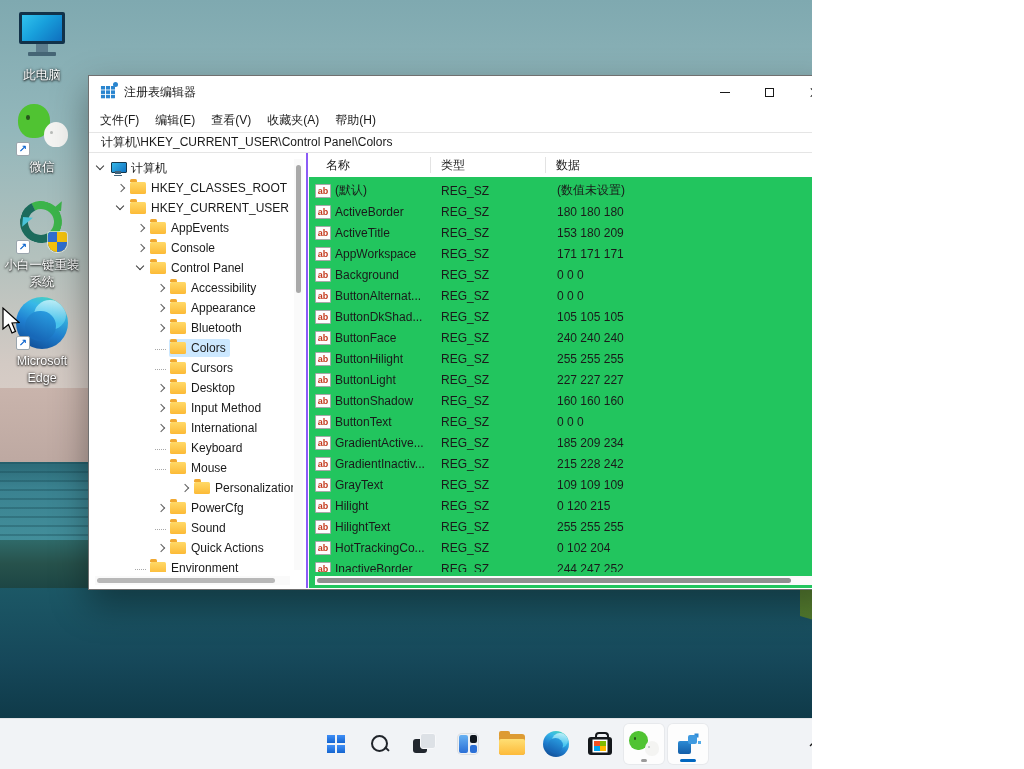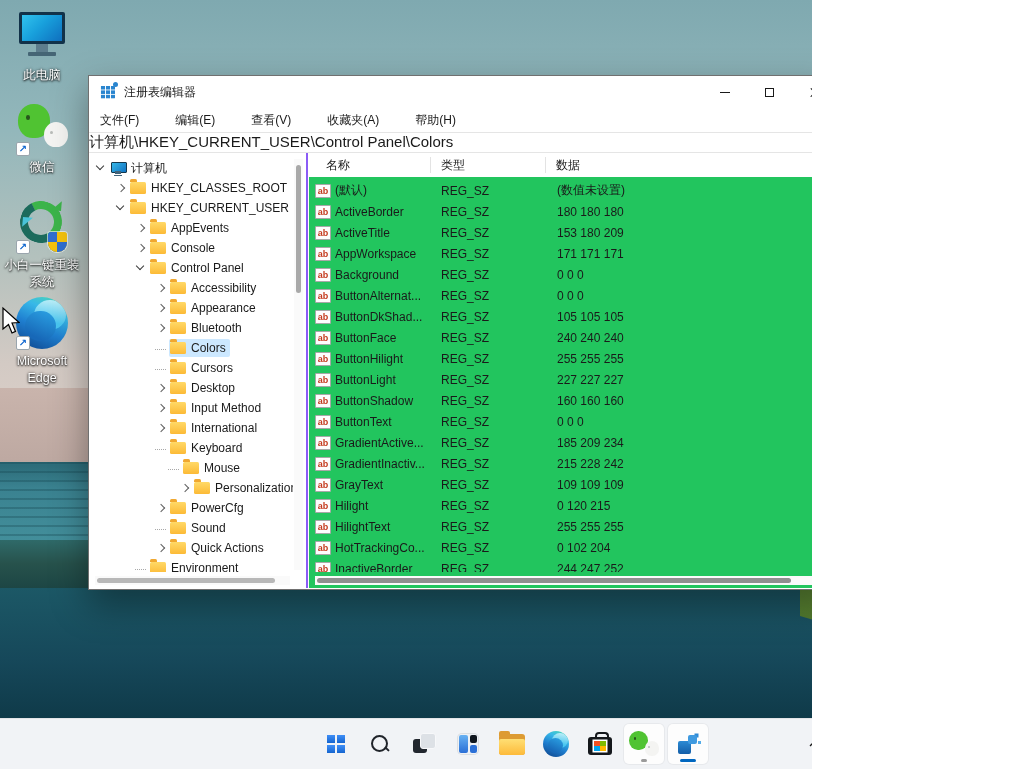--- a/index.html
+++ b/index.html
@@ -78,24 +78,24 @@
     background-size:5px 4.4px; border-radius:1px; position:relative; }
   .reg-ico::after { content:""; position:absolute; right:-3px; top:-4px; width:5px; height:5px; border-radius:50%; background:#2a85cf; }
   .title-text { margin-left:9px; font-size:12px; }
   .ctls { margin-left:auto; display:flex; height:100%; }
   .ctl { width:45px; height:100%; display:flex; align-items:center; justify-content:center; background:transparent; border:none; position:relative; }
   .ctl-min i { display:block; width:10px; height:1px; background:#1a1a1a; }
   .ctl-max i { display:block; width:9px; height:9px; border:1px solid #1a1a1a; }
   .ctl-close i { display:block; position:relative; width:12px; height:12px; }
   .ctl-close i::before,.ctl-close i::after { content:""; position:absolute; left:0; top:5.5px; width:12px; height:1.2px; background:#1a1a1a; }
   .ctl-close i::before { transform:rotate(45deg); } .ctl-close i::after { transform:rotate(-45deg); }
-  .menubar { position:absolute; left:0; top:33px; right:0; height:23px; display:flex; align-items:center; padding-left:3px; background:#fff;gap:20px; }
+  .menubar { position:absolute; left:0; top:33px; right:0; height:23px; display:flex; align-items:center; padding-left:3px; background:#fff; }
   .menu-item { padding:0 8px; font-size:12px; }
   .addressbar { position:absolute; left:0; top:56px; right:0; height:21px; border-top:1px solid #e5e5e5; border-bottom:1px solid #e5e5e5;
-    display:flex; align-items:center; padding-left:0; font-size:15px; }
+    display:flex; align-items:center; padding-left:12px; font-size:12px; }
 
   
   .tree-pane { position:absolute; left:0; top:77px; width:219px; bottom:1px; background:#fff; border-right:2px solid #8b5cf6; overflow:hidden; }
   .tree-rows { position:absolute; left:0; top:5px; right:13px; bottom:16px; overflow:hidden; }
   .trow { display:flex; align-items:center; height:20px; white-space:nowrap; }
   .chev { width:16px; height:16px; flex:0 0 16px; position:relative; }
   .chev.right::before { content:""; position:absolute; left:5px; top:5px; width:5px; height:5px;
     border-right:1.4px solid #5f5f5f; border-bottom:1.4px solid #5f5f5f; transform:rotate(-45deg); }
   .chev.down::before { content:""; position:absolute; left:4px; top:3px; width:5px; height:5px;
     border-right:1.4px solid #3a3a3a; border-bottom:1.4px solid #3a3a3a; transform:rotate(45deg); }
@@ -380,21 +380,21 @@
               <span class="tlabel">International</span>
             </span>
           </div>
           <div class="trow" style="padding-left: 64px;">
             <span class="chev leaf"></span>
             <span class="tsel">
               <span class="icon-folder"></span>
               <span class="tlabel">Keyboard</span>
             </span>
           </div>
-          <div class="trow" style="padding-left: 28px; justify-content: center;">
+          <div class="trow" style="padding-left: 64px;">
             <span class="chev leaf"></span>
             <span class="tsel">
               <span class="icon-folder"></span>
               <span class="tlabel">Mouse</span>
             </span>
           </div>
           <div class="trow" style="padding-left: 64px; margin-left: 24px;">
             <span class="chev right"></span>
             <span class="tsel">
               <span class="icon-folder"></span>

